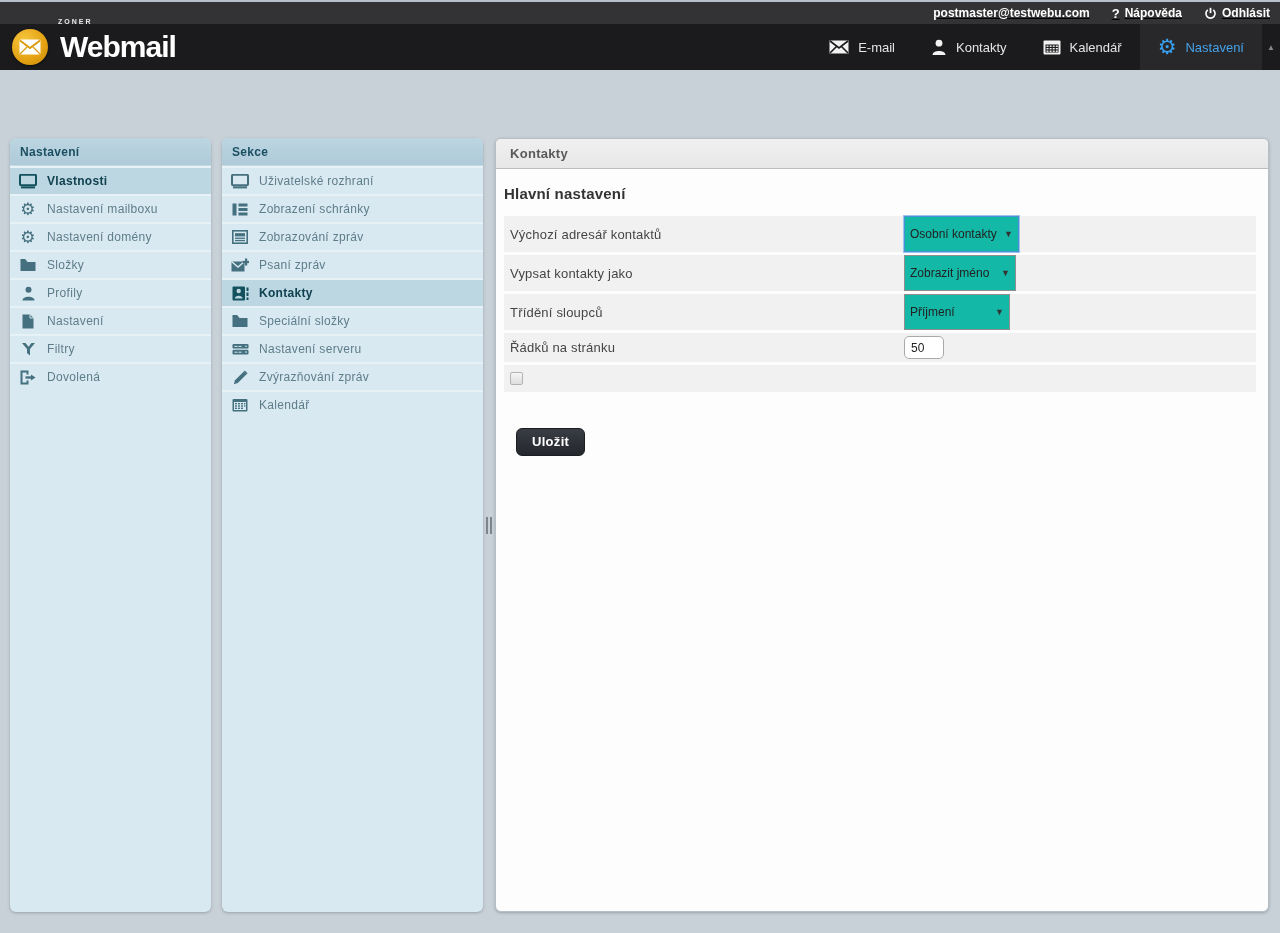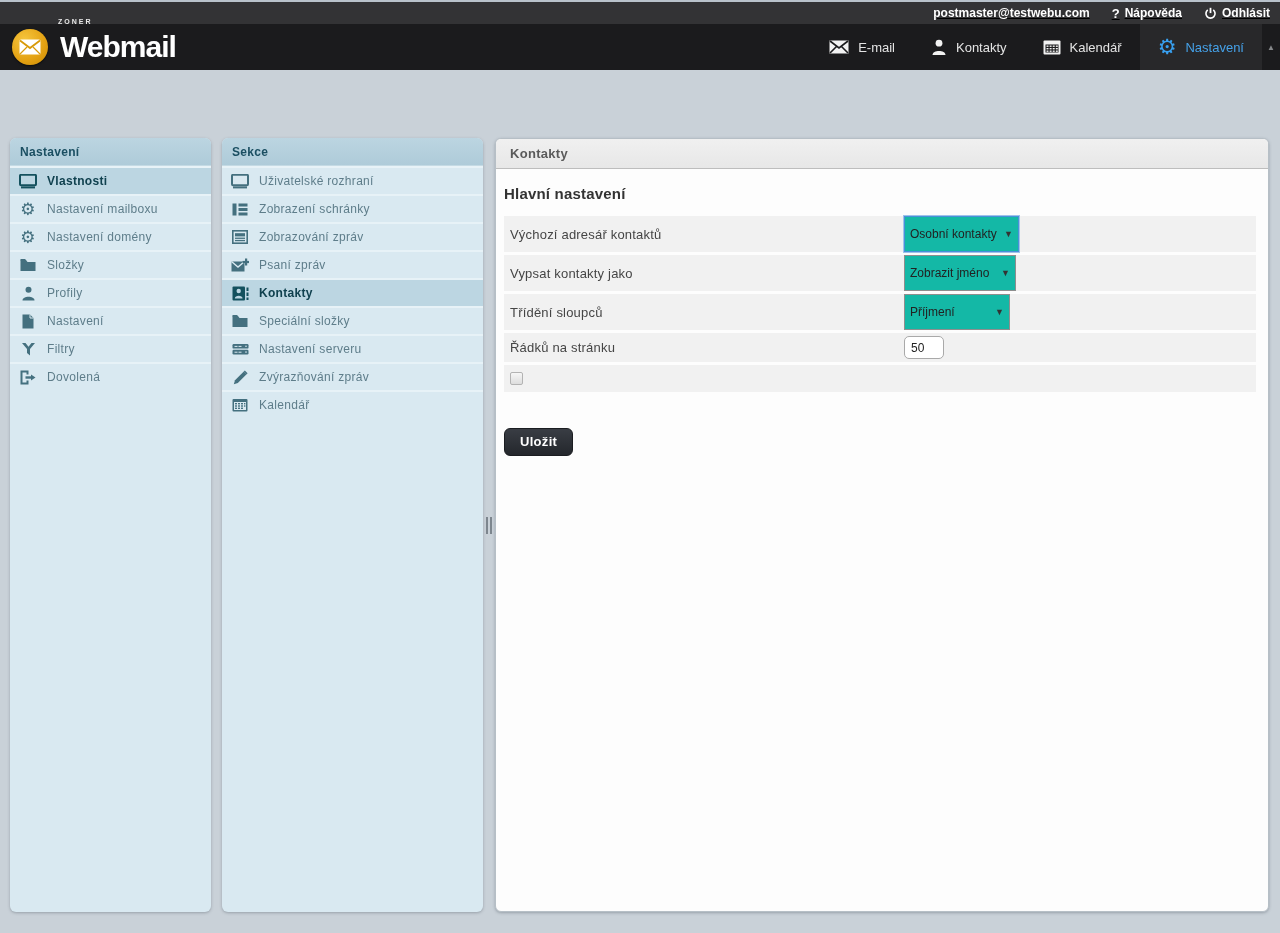--- a/index.html
+++ b/index.html
@@ -52,21 +52,21 @@
   .row-input { min-height:29px; }
   .row-check { min-height:27px; }
   .fake-select { height:36px; background:#14b8a6; border:1px solid #8e8e8e; display:flex; align-items:center; justify-content:space-between;
                  padding:0 5px; font-size:12px; color:#222; cursor:pointer;text-align:center; }
   .fake-select .arrow { font-size:9px; color:#333; margin-left:6px; }
   .fake-select.focused { border:1px solid #4a90d9; outline:1px solid #9ec3ea; }
   .sel-w1 { width:115px; } .sel-w2 { width:112px; } .sel-w3 { width:106px; }
   .num-input { width:40px; height:23px; border:1px solid #a9a9a9; border-radius:5px; font-size:12px; padding-left:6px;
                font-family:"Liberation Sans",sans-serif; color:#222; }
   .checkbox { width:13px; height:13px; border:1px solid #b3b3b3; border-radius:2px; background:linear-gradient(#f6f6f6,#ddd); cursor:pointer; }
-  .save-btn { margin:33px 0 0 0; display:inline-block; background:linear-gradient(#393d44,#24272c); color:#fff; font-size:13px;
+  .save-btn { margin:33px 0 0 12px; display:inline-block; background:linear-gradient(#393d44,#24272c); color:#fff; font-size:13px;
               font-weight:bold; letter-spacing:.3px; padding:5px 15px 6px 15px; border:1px solid #1b1d21; border-radius:6px;
               cursor:pointer; font-family:"Liberation Sans",sans-serif; box-shadow:0 1px 1px rgba(255,255,255,.7); }
 
   
   .splitter { position:absolute; left:483px; top:138px; width:12px; height:774px; cursor:col-resize; display:flex; align-items:center; justify-content:center; }
   .grip { display:flex; gap:2px; }
   .grip i { display:block; width:2px; height:17px; background:#7d868e; }
 
   svg { display:block; }
 </style>

